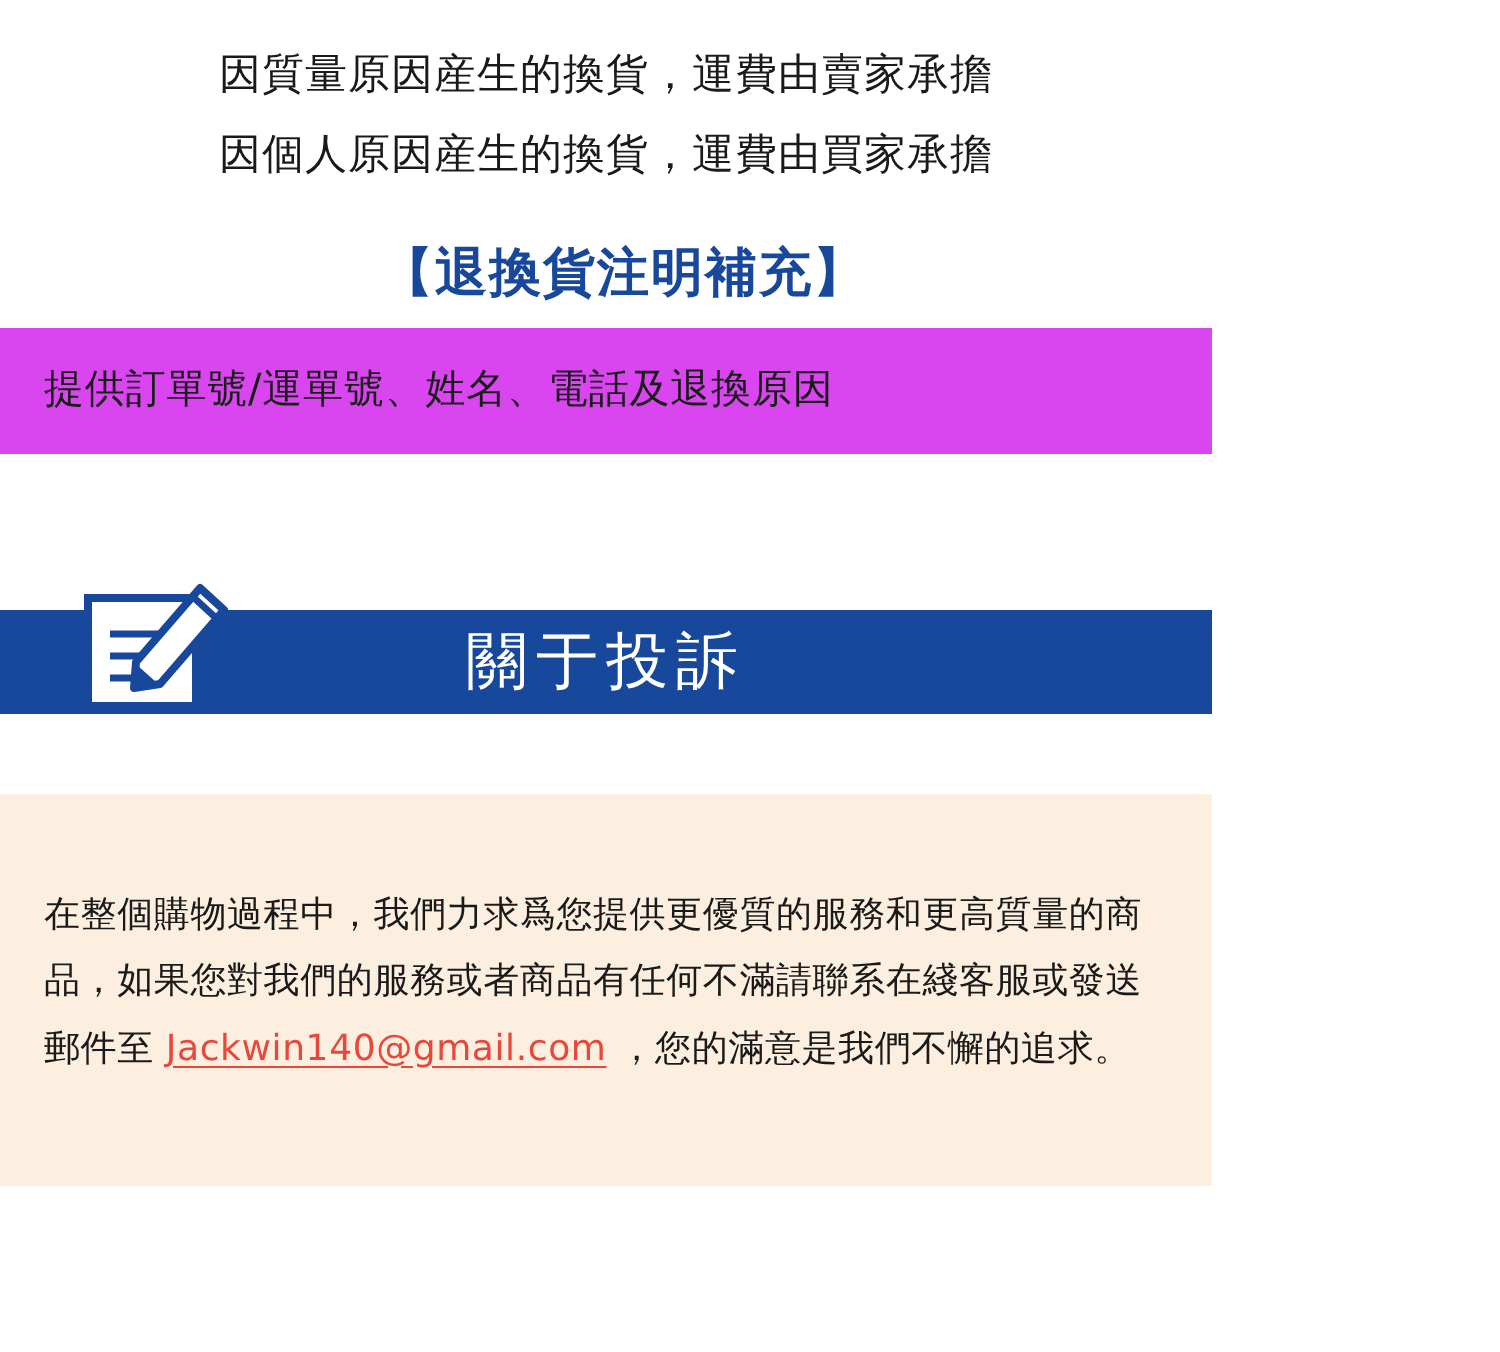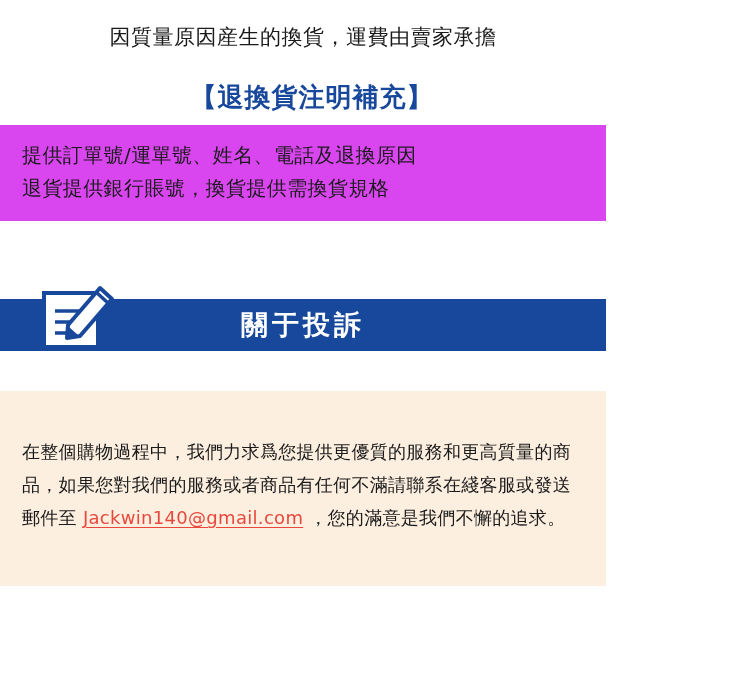--- a/index.html
+++ b/index.html
@@ -73,22 +73,22 @@
   }
   .banner-title {
     position: absolute;
     left: 0;
     right: 0;
     top: 24px;
     height: 52px;
     line-height: 52px;
     text-align: center;
     color: #ffffff;
-    font-size: 27px;
-    font-weight: bold;
+    font-size: 31px;
+    font-weight: normal;
     letter-spacing: 4px;
   }
   .pencil-badge {
     position: absolute;
     left: 38px;
     top: 0px;
     width: 78px;
     height: 84px;
   }
 
@@ -111,27 +111,27 @@
     text-underline-offset: 3px;
   }
 </style>
 </head>
 <body>
 
 <div class="page">
 
   <div class="policy-lines">
     <div class="policy-line">因質量原因産生的換貨，運費由賣家承擔</div>
+    <div class="policy-line">因個人原因産生的換貨，運費由買家承擔</div>
   </div>
 
   <div class="bracket-heading">【退換貨注明補充】</div>
 
   <div class="note-box">
     <div class="note-line">提供訂單號/運單號、姓名、電話及退換原因</div>
-    <div class="note-line">退貨提供銀行賬號，換貨提供需換貨規格</div>
   </div>
 
   <div class="banner-wrap">
     <div class="banner-bar"></div>
     <div class="banner-title">關于投訴</div>
     <div class="pencil-badge">
       <svg width="78" height="84" viewBox="0 0 78 84" xmlns="http://www.w3.org/2000/svg">
         <rect x="6" y="18" width="54" height="54" fill="#ffffff"></rect>
         <rect x="6" y="18" width="54" height="54" fill="none" stroke="#18489b" stroke-width="4"></rect>
         <line x1="17" y1="36" x2="44" y2="36" stroke="#18489b" stroke-width="3.5"></line>

